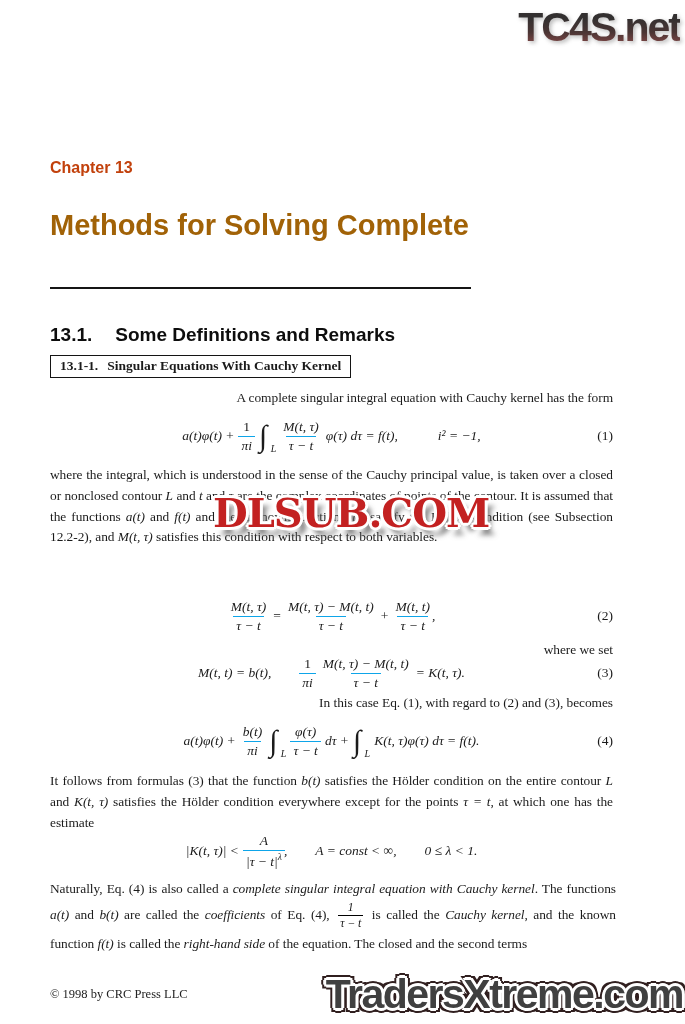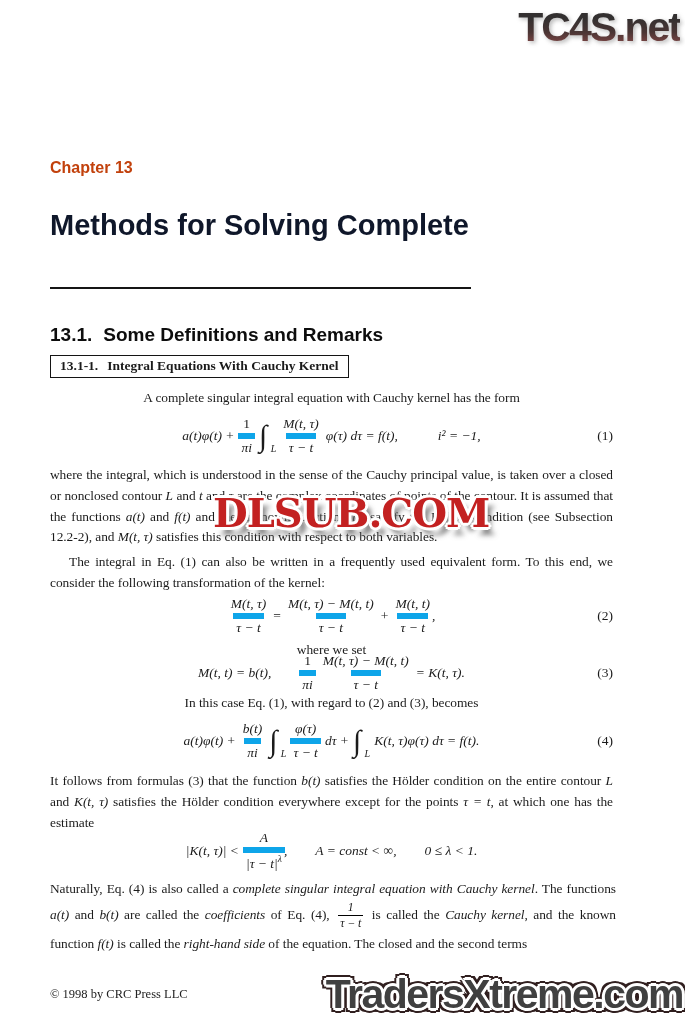--- a/index.html
+++ b/index.html
@@ -3,45 +3,45 @@
 <meta charset="utf-8">
 <style>
   html,body{margin:0;padding:0;background:#e8e8e8;}
   .page{position:relative;width:685px;height:1024px;margin:0 auto;background:#ffffff;
         font-family:"Liberation Serif",serif;color:#1b1b1b;overflow:hidden;}
 
   
   .chapter-label{position:absolute;left:50px;top:159px;font-family:"Liberation Sans",sans-serif;
         font-weight:700;font-size:16px;color:#c2410c;}
   .chapter-title{position:absolute;left:50px;top:207px;font-family:"Liberation Sans",sans-serif;
-        font-weight:700;font-size:29px;line-height:37px;color:#0f172a;}
+        font-weight:700;font-size:29px;line-height:37px;color:#a16207;}
   .title-rule{position:absolute;left:50px;top:287px;width:421px;height:2px;background:#151515;}
   .section-heading{position:absolute;left:50px;top:324px;font-family:"Liberation Sans",sans-serif;
         font-weight:700;font-size:19px;color:#0d0d0d;}
-  .section-heading .num{margin-right:11px;}
+  .section-heading .num{margin-right:23px;}
   .subsection-box{position:absolute;left:50px;top:355px;border:1.5px solid #141414;
         padding:2px 9px 3px 9px;font-weight:700;font-size:13.5px;white-space:nowrap;}
   .subsection-box .num{margin-right:9px;margin-top:44px;}
 
   
   .para{position:absolute;left:50px;width:563px;font-size:13.4px;line-height:20.8px;
         text-align:justify;letter-spacing:-0.05px;}
-  .para.noj{text-align:center;}
+  .para.noj{text-align:right;}
   .para.indent{text-indent:19px;}
   .it{font-style:italic;}
 
   
   .eq{position:absolute;left:50px;width:563px;display:flex;align-items:center;justify-content:center;
       font-size:13.5px;}
   .eqbody{display:flex;align-items:center;font-style:italic;white-space:nowrap;}
   .eqbody>span{margin:0 2px;}
   .eqnum{position:absolute;right:0;top:50%;transform:translateY(-50%);font-style:normal;font-size:13.5px;}
   .frac{display:inline-flex;flex-direction:column;align-items:center;line-height:1.32;margin:0 4px;}
   .frac .n{padding:0 3px;}
-  .frac .d{border-top:6px solid #0ea5e9;padding:0 3px;}
+  .frac .d{border-top:1px solid #0ea5e9;padding:0 3px;}
   .intwrap{position:relative;display:inline-block;margin:0 1px;padding-right:9px;}
   .int{font-style:normal;font-size:30px;line-height:26px;}
   .intsub{position:absolute;right:0;bottom:-4px;font-size:10px;font-style:italic;}
   .gap-lg{margin-left:38px !important;}
   .gap-md{margin-left:26px !important;}
   .sup{font-size:9.5px;}
 
   
   .ifrac{display:inline-flex;flex-direction:column;align-items:center;vertical-align:middle;
          font-size:11.8px;line-height:1.25;margin:0 3px;font-style:italic;position:relative;top:-1px;}
@@ -78,21 +78,21 @@
   <div class="chapter-title">
     <div>Methods for Solving Complete</div>
   </div>
   <div class="title-rule"></div>
 
   <div class="section-heading">
     <span class="num">13.1.</span><span>Some Definitions and Remarks</span>
   </div>
 
   <div class="subsection-box">
-    <span class="num">13.1-1.</span><span>Integral Equations With Cauchy Kernel</span>
+    <span class="num">13.1-1.</span><span>Singular Equations With Cauchy Kernel</span>
   </div>
 
   <div class="para noj" style="top:388px">A complete singular integral equation with Cauchy kernel has the form</div>
 
   <div class="eq" style="top:412px;height:48px">
     <span class="eqbody">
       <span>a(t)φ(t) +</span>
       <span class="frac">
         <span class="n" style="font-style:normal">1</span>
         <span class="d">πi</span>
@@ -106,21 +106,20 @@
         <span class="d">τ − t</span>
       </span>
       <span>φ(τ) dτ = f(t),</span>
       <span class="gap-lg">i² = −1,</span>
     </span>
     <span class="eqnum">(1)</span>
   </div>
 
   <div class="para" style="top:465px"><span>where the integral, which is understood in the sense of the Cauchy principal value, is taken over a closed or nonclosed contour </span><span class="it">L</span><span> and </span><span class="it">t</span><span> and </span><span class="it">τ</span><span> are the complex coordinates of points of the contour. It is assumed that the functions </span><span class="it">a(t)</span><span> and </span><span class="it">f(t)</span><span> and the unknown function </span><span class="it">φ(t)</span><span> satisfy the Hölder condition (see Subsection 12.2-2), and </span><span class="it">M(t, τ)</span><span> satisfies this condition with respect to both variables.</span></div>
 
-  <div class="para indent" style="top:552px">The integral in Eq. (1) can also be written in a frequently used equivalent form. To this end, we consider the following transformation of the kernel:</div>
 
   <div class="eq" style="top:594px;height:44px">
     <span class="eqbody">
       <span class="frac">
         <span class="n">M(t, τ)</span>
         <span class="d">τ − t</span>
       </span>
       <span style="font-style:normal">=</span>
       <span class="frac">
         <span class="n">M(t, τ) − M(t, t)</span>

